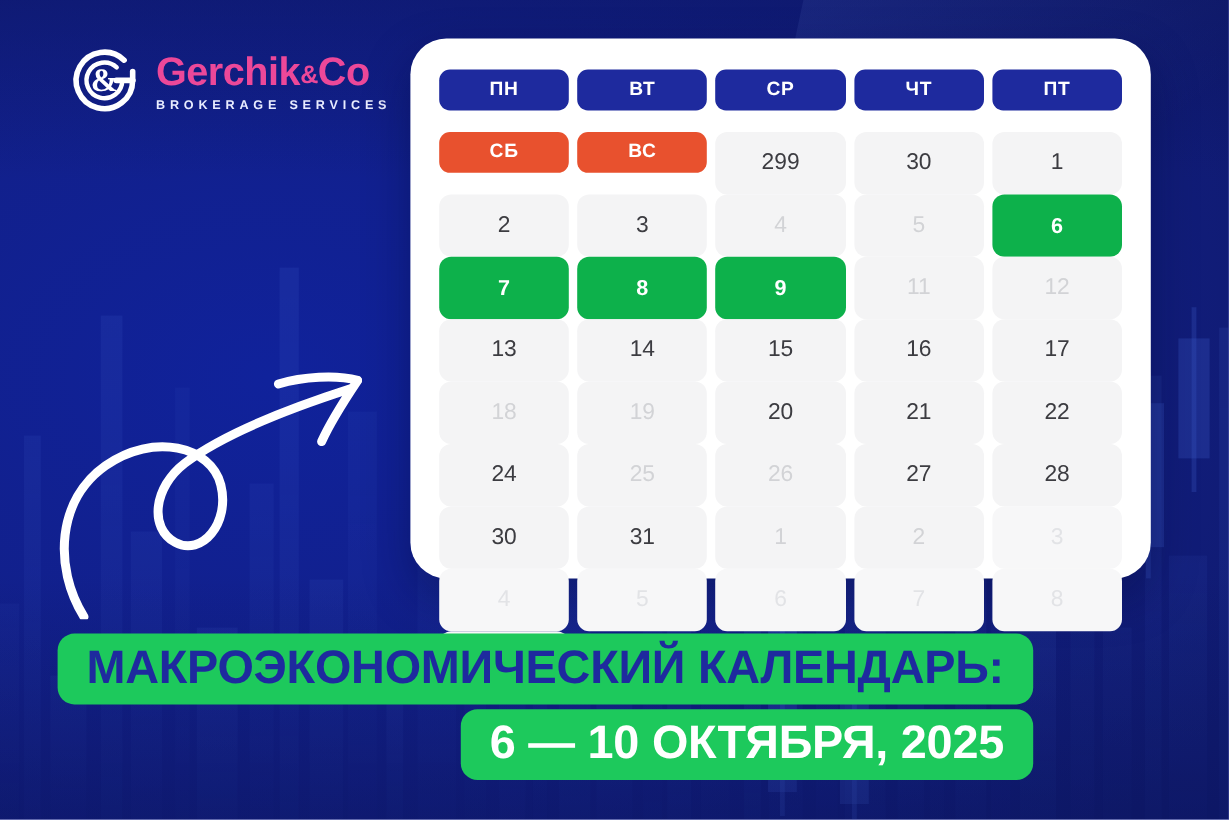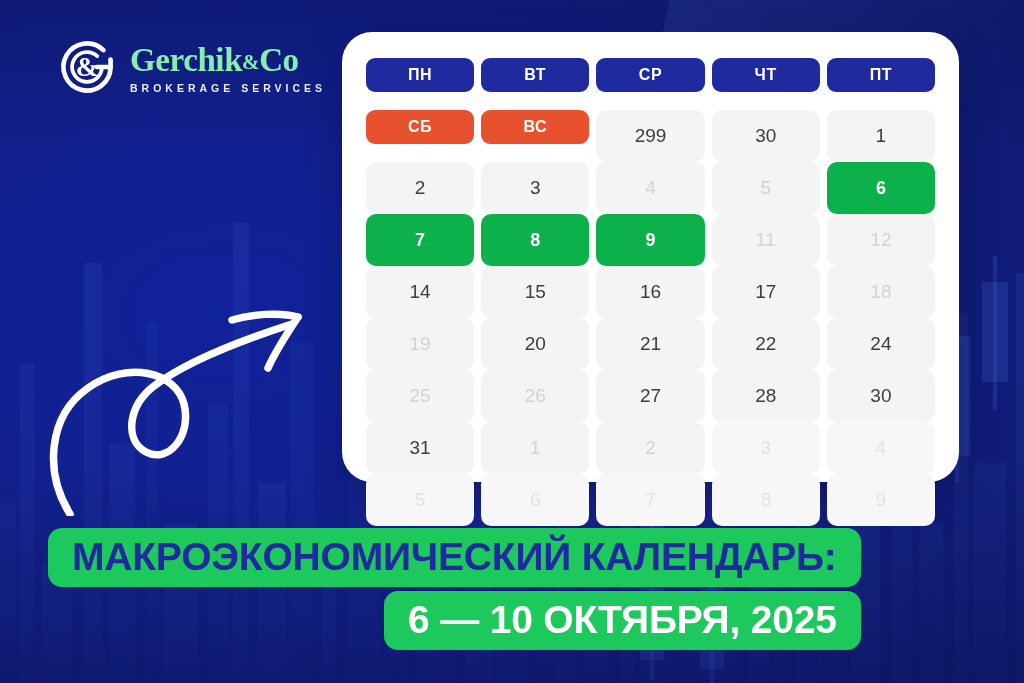--- a/index.html
+++ b/index.html
@@ -67,27 +67,26 @@
     left: 56px;
     top: 36px;
     display: flex;
     align-items: center;
     gap: 12px;
     z-index: 6;
   }
   .logo-mark { width: 62px; height: 62px; flex: none; display:block; }
   .logo-text { display: flex; flex-direction: column; padding-top: 3px; }
   .logo-word {
-    color: #86efac;
+    color: #ec4899;
     font-size: 33px;
     font-weight: 700;
     letter-spacing: -0.4px;
     line-height: 1.05;
     white-space: nowrap;
-    font-family: Liberation Serif, serif;
   }
   .logo-word .amp { font-size: 21px; font-weight: 700; vertical-align: 2px; }
   .logo-tag {
     color: #e8ecff;
     font-size: 10.5px;
     font-weight: 700;
     letter-spacing: 4.0px;
     margin-top: 5px;
     white-space: nowrap;
   }
@@ -287,20 +286,21 @@
         <div class="day">2</div>
         <div class="day">3</div>
         <div class="day muted">4</div>
         <div class="day muted">5</div>
         <div class="day active">6</div>
         <div class="day active">7</div>
         <div class="day active">8</div>
         <div class="day active">9</div>
         <div class="day muted">11</div>
         <div class="day muted">12</div>
+        <div class="day">13</div>
         <div class="day">14</div>
         <div class="day">15</div>
         <div class="day">16</div>
         <div class="day">17</div>
         <div class="day muted">18</div>
         <div class="day muted">19</div>
         <div class="day">20</div>
         <div class="day">21</div>
         <div class="day">22</div>
         <div class="day">24</div>

